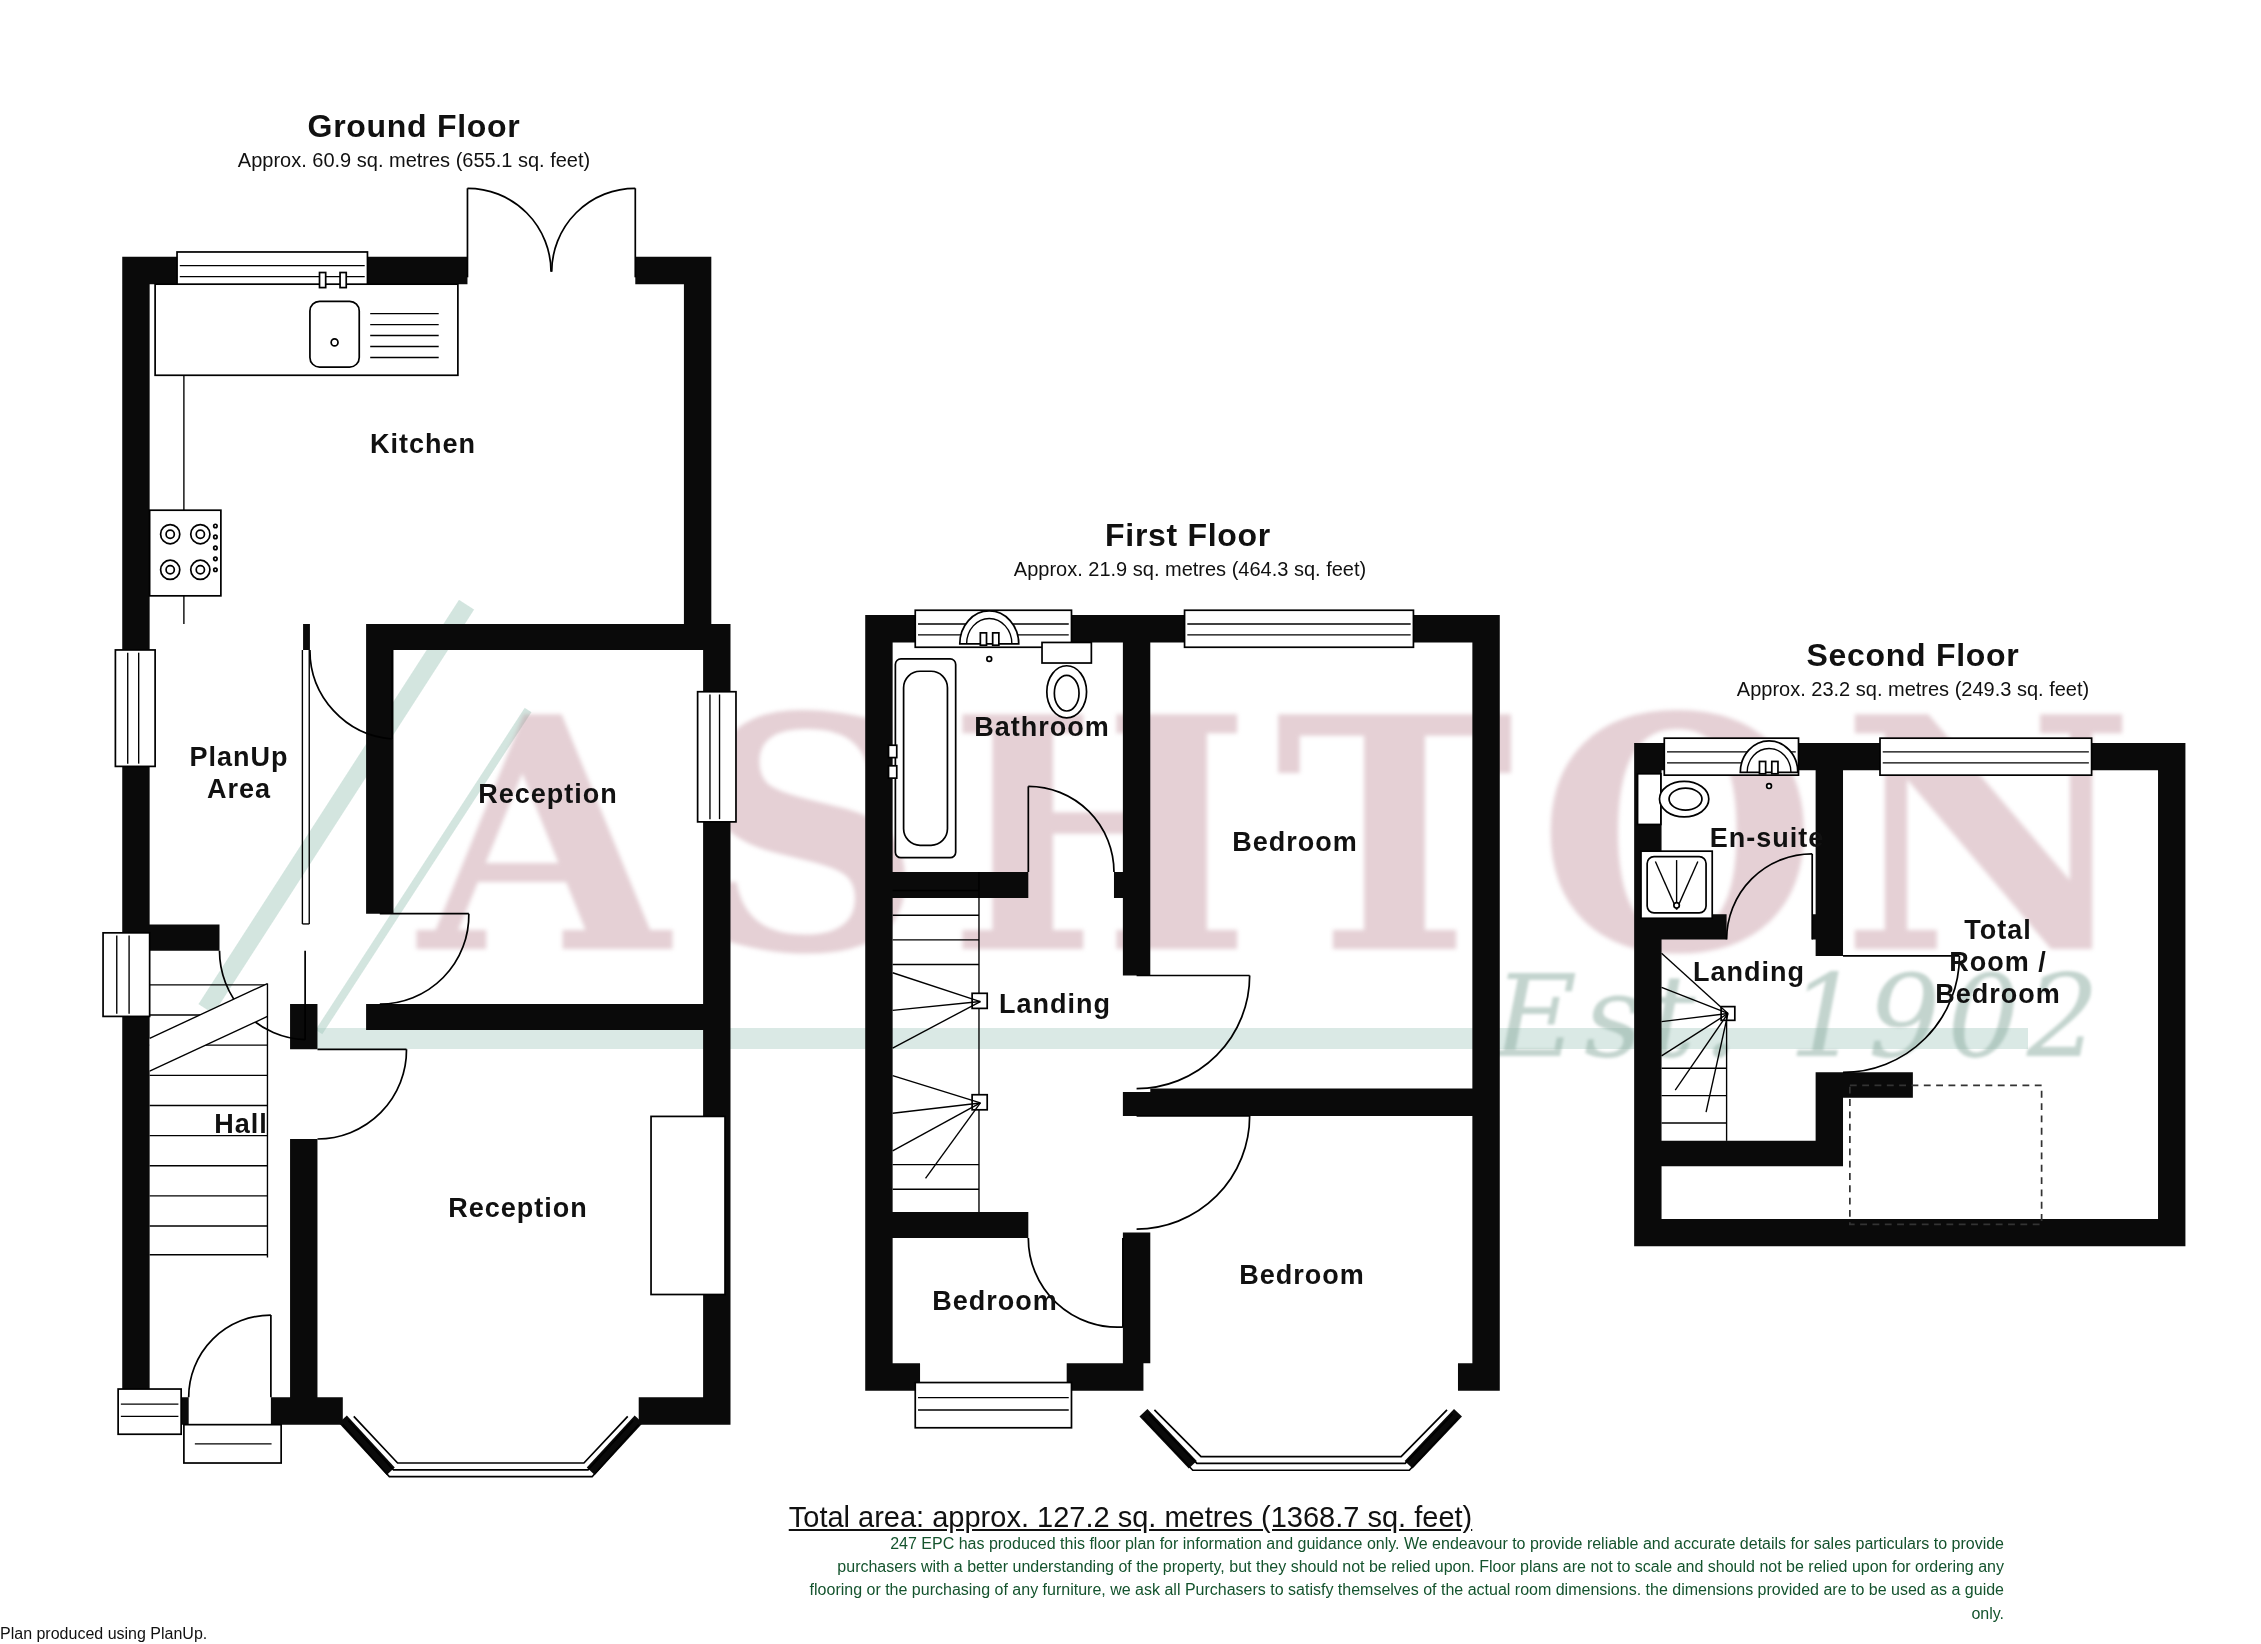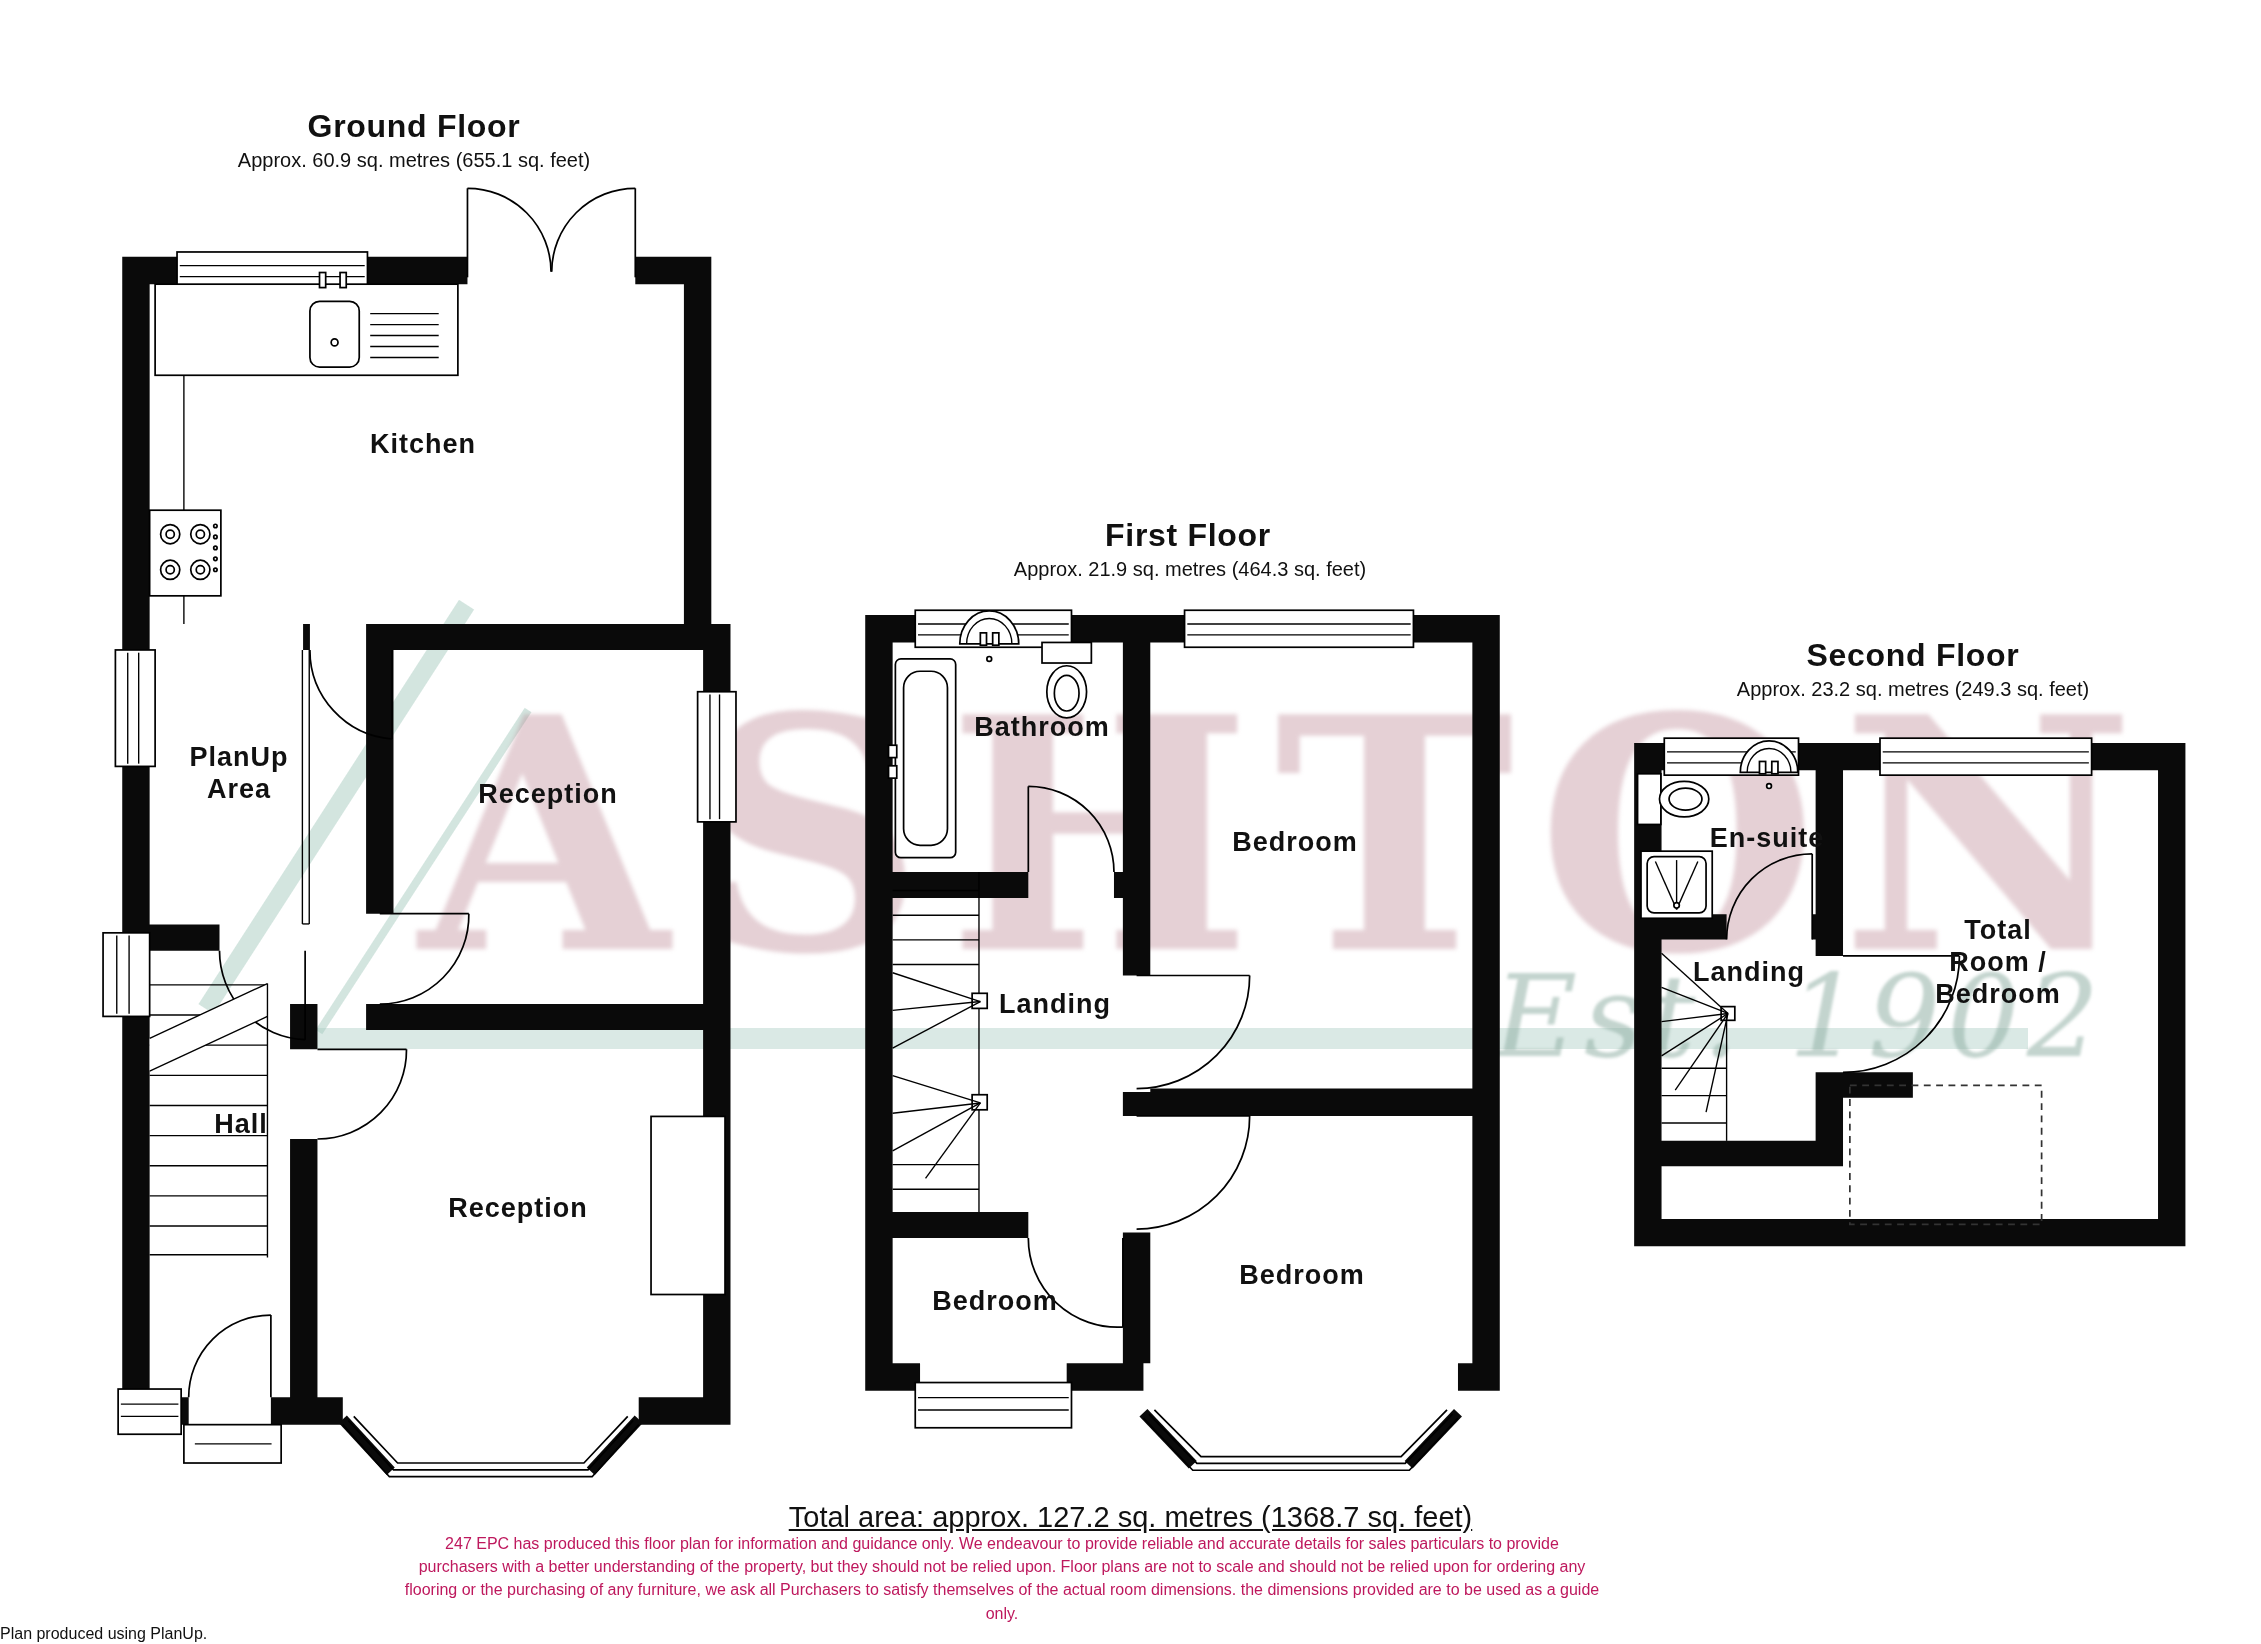--- a/index.html
+++ b/index.html
@@ -19,21 +19,21 @@
   .wm-diag1{position:absolute;left:206px;top:1000px;width:481px;height:18px;
             background:rgba(167,203,192,0.50);transform:rotate(-57.2deg);transform-origin:left center;filter:blur(0.7px);}
   .wm-diag2{position:absolute;left:319px;top:1028px;width:384px;height:8.2px;
             background:rgba(167,203,192,0.50);transform:rotate(-57deg);transform-origin:left center;filter:blur(0.7px);}
   .floor-title{position:absolute;transform:translate(-50%,-50%);font-weight:bold;font-size:32px;
                letter-spacing:0.7px;white-space:nowrap;}
   .floor-sub{position:absolute;transform:translate(-50%,-50%);font-size:20px;white-space:nowrap;}
   .room-label{position:absolute;transform:translate(-50%,-50%);font-weight:bold;font-size:27px;
               letter-spacing:1px;line-height:1.18;text-align:center;white-space:nowrap;}
   .total-area{position:absolute;left:0;top:1501px;width:2261px;text-align:center;font-size:29px;text-decoration:underline;}
-  .disc{position:absolute;left:0;width:2004px;text-align:center;font-size:16px;color:#be185d;}
+  .disc{position:absolute;left:0;width:2004px;text-align:right;font-size:16px;color:#14532d;}
   .credit{position:absolute;left:0;top:1625px;width:2261px;font-size:16px;}
   .wall{fill:#0a0a0a;stroke:none;}
   .ln{stroke:#000;stroke-width:2.5;fill:none;}
   .lnthin{stroke:#000;stroke-width:2;fill:none;}
   .win{fill:#fff;stroke:#000;stroke-width:2.5;}
   .fixt{fill:#fff;stroke:#000;stroke-width:2.5;}
   .bigstub{stroke:#0a0a0a;stroke-width:16;fill:none;}
   .dash{fill:none;stroke:#333;stroke-width:2.5;stroke-dasharray:10 8;}
 </style>
 </head>

